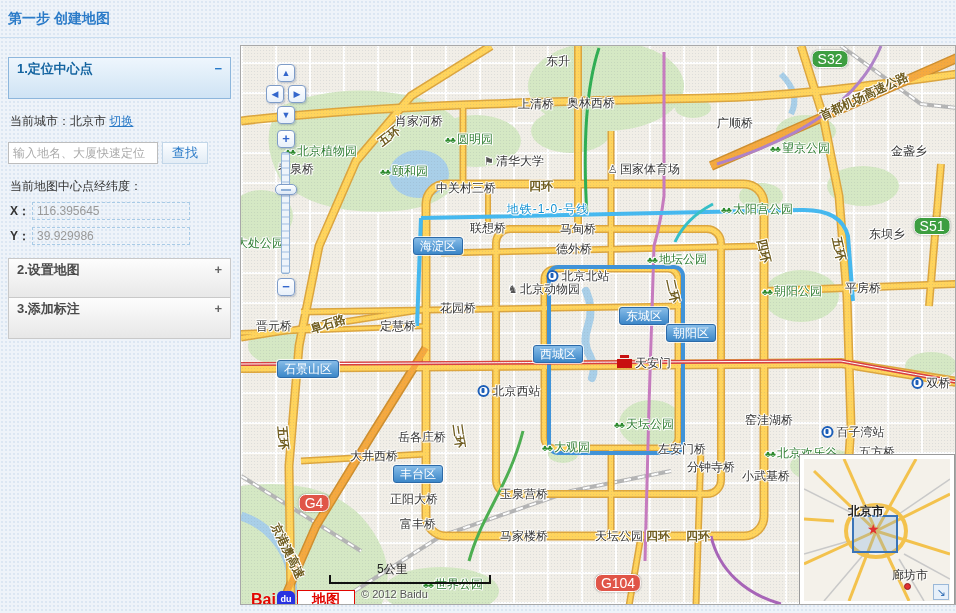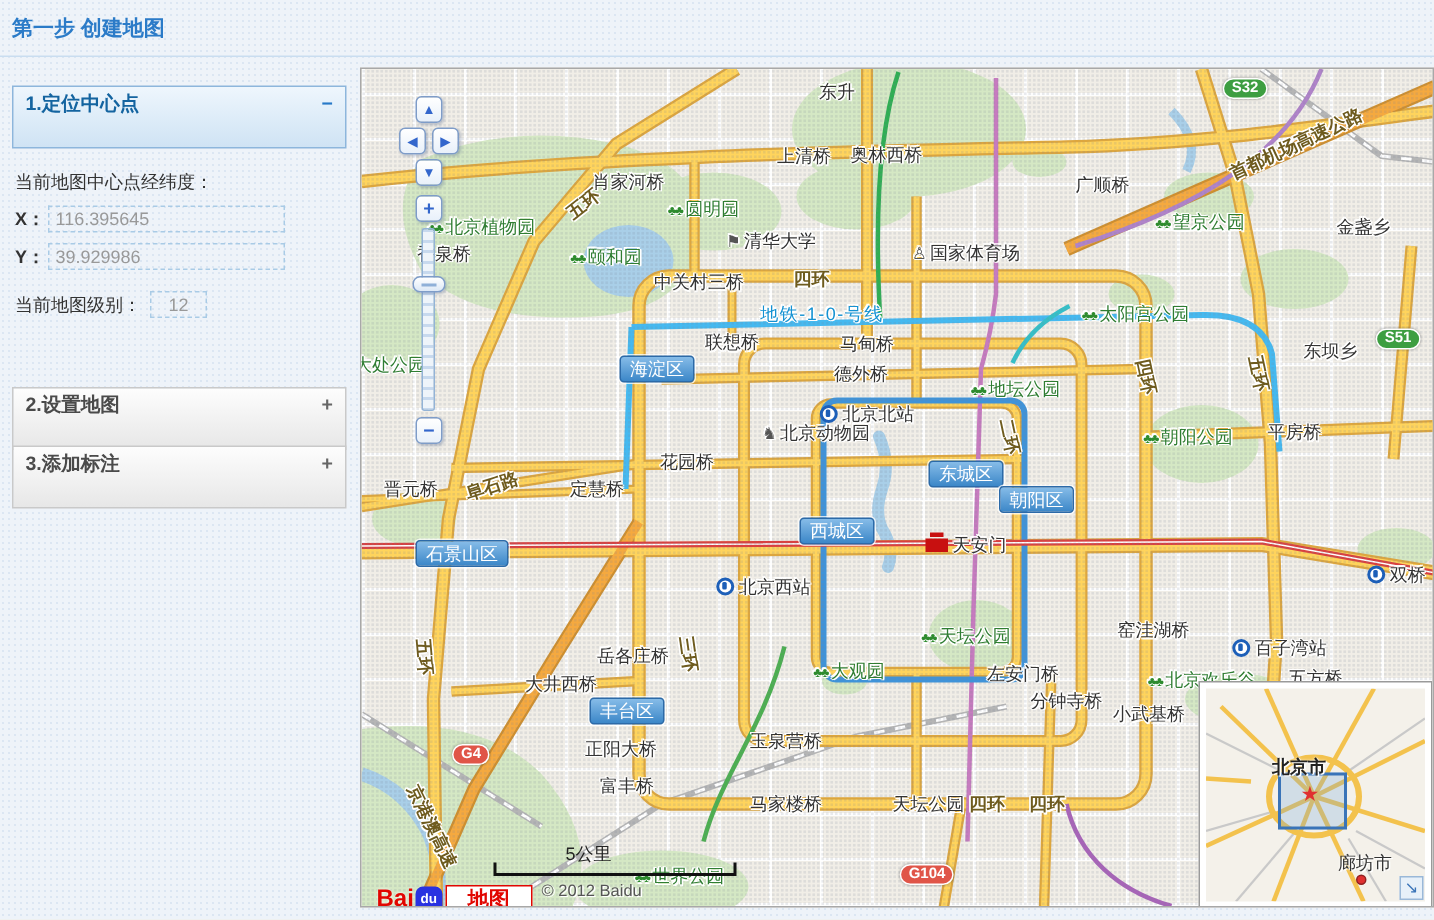--- a/index.html
+++ b/index.html
@@ -51,21 +51,21 @@
   .tree{color:#2e8b2e;font-size:9px;letter-spacing:-1px;margin-right:2px;font-style:normal}
   .ml.district{background:linear-gradient(#86bce8,#3c87c8);color:#fff;border:1px solid #2c6aa8;border-radius:3px;padding:2px 6px;box-shadow:0 0 0 1px rgba(255,255,255,.75);font-size:12px}
   .ml.district .txt{color:#fff}
   .ml.roadlab .txt{color:#6e5b1e;font-weight:bold}
   .ml.metroline .txt{color:#1592d2;letter-spacing:1px}
   .st-icon{display:inline-block;width:12px;height:12px;border-radius:50%;background:#fff;border:2px solid #1d5fb8;position:relative;vertical-align:-2px;margin-right:3px}
   .st-icon::after{content:"";position:absolute;left:2px;top:1px;width:3px;height:5px;background:#1d5fb8;border-radius:1px}
   .poi-icon{font-style:normal;color:#555;font-size:11px;margin-right:2px}
   .tam{display:inline-block;width:15px;height:9px;background:#c81010;position:relative;margin-right:3px;vertical-align:-1px}
   .tam::before{content:"";position:absolute;left:3px;top:-4px;width:9px;height:3px;background:#c81010}
-  .ml.shield-g,.ml.shield-r{color:#fff;font-size:10px;font-weight:bold;padding:1px 5px;border-radius:7px;border:1px solid #fff;box-shadow:0 0 2px rgba(0,0,0,.4)}
+  .ml.shield-g,.ml.shield-r{color:#fff;font-size:14px;font-weight:normal;padding:1px 5px;border-radius:7px;border:1px solid #fff;box-shadow:0 0 2px rgba(0,0,0,.4)}
   .ml.shield-g{background:#3d9e41}
   .ml.shield-r{background:#e05548}
   .ml.shield-g .txt,.ml.shield-r .txt{color:#fff}
 
   
   .nav{position:absolute;left:12px;top:10px;width:60px;height:250px;z-index:6}
   .navbtn{position:absolute;width:18px;height:18px;background:linear-gradient(#ffffff,#e8f0fa);border:1px solid #7e9cc8;border-radius:4px;color:#3366cc;font-size:9px;line-height:16px;text-align:center;cursor:pointer;box-shadow:1px 1px 2px rgba(80,100,140,.35)}
   .nb-up{left:24px;top:8px}.nb-left{left:13px;top:29px}.nb-right{left:35px;top:29px}.nb-down{left:24px;top:50px}
   .nb-plus{left:24px;top:74px;font-size:13px;font-weight:bold}
   .nb-minus{left:24px;top:222px;font-size:13px;font-weight:bold}
@@ -101,20 +101,28 @@
 
 <div class="page">
 
   <div class="hdr">第一步 创建地图</div>
   <div class="hline"></div>
 
   <div class="sidebar">
     <div class="panel-h">
       <span>1.定位中心点</span>
       <span class="coll">−</span>
+    </div>
+    <div class="row-city">
+      <span>当前城市：</span><span>北京市</span>
+      <a>切换</a>
+    </div>
+    <div class="row-search">
+      <input type="text" placeholder="输入地名、大厦快速定位" style="">
+      <button class="btn-find">查找</button>
     </div>
     <div class="lbl-center">当前地图中心点经纬度：</div>
     <div class="row-xy">
       <span class="k">X：</span>
       <input type="text" value="116.395645" style="">
     </div>
     <div class="row-xy">
       <span class="k">Y：</span>
       <input type="text" value="39.929986" style="">
     </div>

